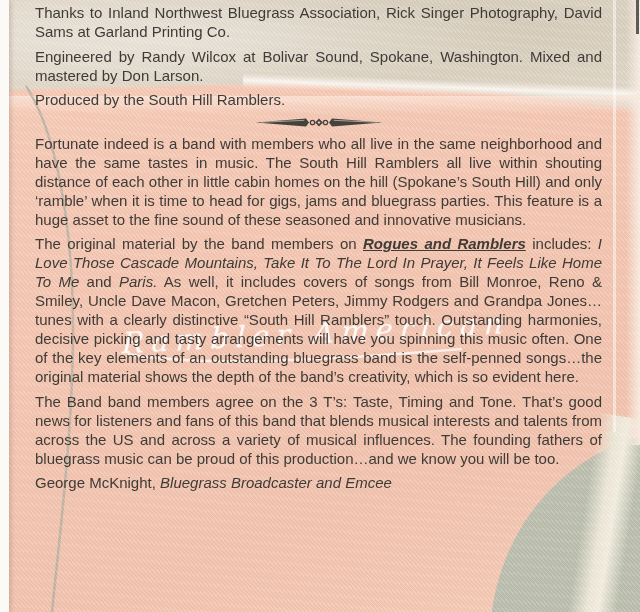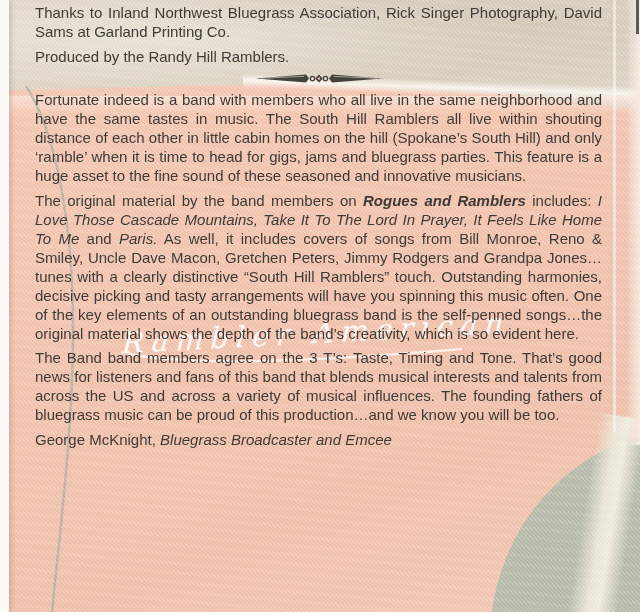--- a/index.html
+++ b/index.html
@@ -41,21 +41,21 @@
     transform:rotate(-3deg) skewX(-6deg);
     text-shadow:0 0 2px rgba(255,255,255,.45);}
   .watermark-swash{left:126px;top:346px;z-index:4;}
   
   .content{left:35px;top:3px;width:567px;z-index:5;color:#3f3b37;
     font-size:15px;line-height:19px;text-align:justify;}
   .content p{margin:0 0 5.5px 0;}
   .content p.signature{text-align:left;margin-bottom:0;}
   .seg-n{font-style:normal;margin-top:19px;}
   .seg-i{font-style:italic;}
-  .seg-bi{font-style:italic;font-weight:bold;}
+  .seg-bi{font-style:italic;font-weight:bold;text-decoration:underline;}
   .divider{text-align:center;margin:1px 0 4px 0;height:15px;line-height:0;}
 </style>
 </head>
 <body>
 
 <div class="layer bg-base"></div>
 <div class="layer top-band"></div>
 <div class="layer fold-streak"></div>
 <div class="layer pink-lightband"></div>
 <div class="layer sage-shape"></div>
@@ -69,21 +69,22 @@
 <div class="layer hatch"></div>
 <div class="layer left-strip"></div>
 
 <div class="layer watermark">Rambler American</div>
 <svg class="layer watermark-swash" width="340" height="22" viewBox="0 0 340 22">
   <path d="M2,8 C 70,20 180,16 336,3" fill="none" stroke="rgba(255,255,255,.7)" stroke-width="2.5"></path>
 </svg>
 
 <div class="layer content">
   <p><span class="seg-n">Thanks to Inland Northwest Bluegrass Association, Rick Singer Photography, David Sams at Garland Printing Co.</span></p>
-  <p><span class="seg-n">Produced by the Randy Hill Ramblers.</span></p>
+  <p><span class="seg-n">Engineered by Randy Wilcox at Bolivar Sound, Spokane, Washington. Mixed and mastered by Don Larson.</span></p>
+  <p><span class="seg-n">Produced by the South Hill Ramblers.</span></p>
 
   <div class="divider">
     <svg width="130" height="15" viewBox="0 0 300 32">
       <path d="M4,16 L120,7 L127,16 L120,25 Z" fill="#44423d"></path>
       <path d="M16,15.5 L116,11" stroke="rgba(244,232,220,.65)" stroke-width="2" fill="none"></path>
       <circle cx="135" cy="16" r="5" fill="none" stroke="#44423d" stroke-width="3"></circle>
       <path d="M150,7 L159,16 L150,25 L141,16 Z" fill="#44423d"></path>
       <path d="M150,12.5 L153.5,16 L150,19.5 L146.5,16 Z" fill="#f2c6b2"></path>
       <circle cx="165" cy="16" r="5" fill="none" stroke="#44423d" stroke-width="3"></circle>
       <path d="M296,16 L180,7 L173,16 L180,25 Z" fill="#44423d"></path>

